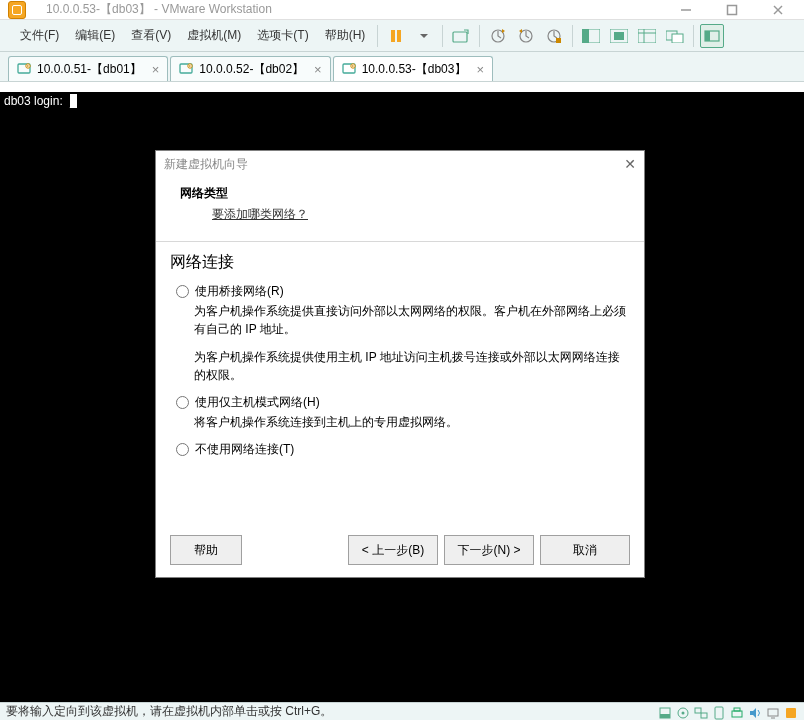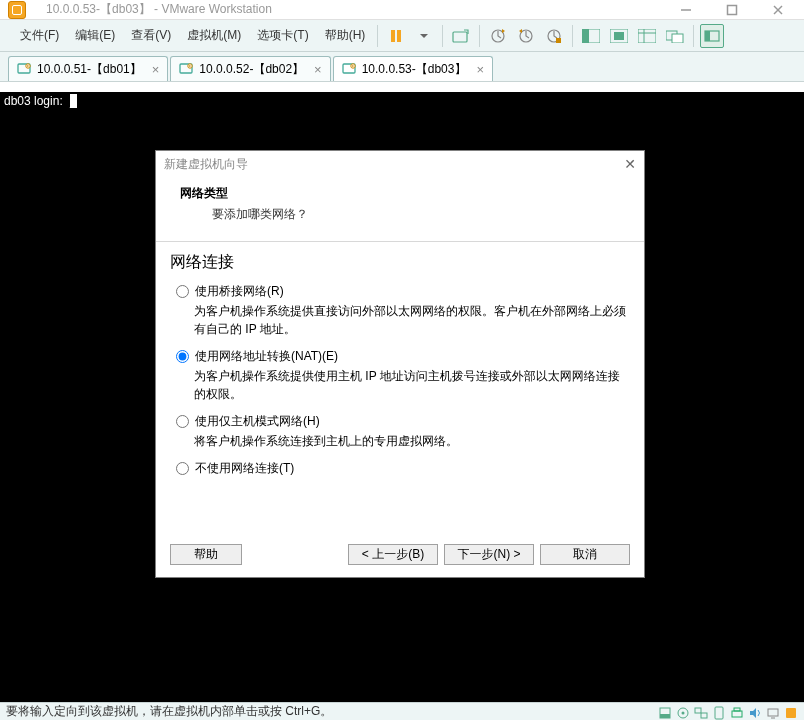--- a/index.html
+++ b/index.html
@@ -29,29 +29,29 @@
 
 
 .terminal { position: absolute; top: 92px; left: 0; right: 0; bottom: 18px; background: #000; color: #fff; font-family: Consolas, monospace; font-size: 12px; padding: 2px 4px; }
 
 
 .dialog { position: absolute; left: 155px; top: 150px; width: 490px; height: 428px; background: #fff; border: 1px solid #808080; box-shadow: 2px 2px 8px rgba(0,0,0,0.3); }
 .dlg-title { height: 26px; display: flex; align-items: center; padding: 0 8px; color: #888; }
 .dlg-title .dlg-close { margin-left: auto; color: #666; font-size: 14px; cursor: default; }
 .dlg-header { padding: 8px 24px 18px 24px; border-bottom: 1px solid #d8d8d8; }
 .dlg-header .h1 { font-weight: bold; font-size: 12px; color: #000; margin-bottom: 4px; }
-.dlg-header .h2 { font-size: 12px; color: #333; margin-left: 32px; }
+.dlg-header .h2 { font-size: 12px; color: #333; margin-left: 32px; text-decoration: underline; }
 .dlg-body { padding: 10px 14px; }
 .dlg-body .section-label { font-size: 16px; color: #000; margin-bottom: 8px; }
 .radio-row { display: flex; align-items: flex-start; margin: 10px 0 2px 6px; }
 .radio-row input { margin-top: 2px; margin-right: 6px; }
 .radio-row label { font-size: 12px; color: #000; }
 .radio-desc { font-size: 12px; color: #000; margin: 2px 0 10px 24px; line-height: 1.5; }
 .dlg-footer { position: absolute; bottom: 12px; left: 14px; right: 14px; display: flex; align-items: center; }
-.dlg-footer .btn { height: 21px; border: 1px solid #a0a0a0; background: #efefef; padding: 0 0; font-size: 12px; display: flex; align-items: center; justify-content: center; cursor: default; }
+.dlg-footer .btn { height: 30px; border: 1px solid #a0a0a0; background: #efefef; padding: 0 0; font-size: 12px; display: flex; align-items: center; justify-content: center; cursor: default; }
 .dlg-footer .spacer { flex: 1; }
 .dlg-footer .btn + .btn { margin-left: 6px; }
 .btn-help { width: 72px; }
 .btn-wide { width: 90px; }
 
 
 .statusbar { position: absolute; bottom: 0; left: 0; right: 0; height: 18px; background: #edf5f5; border-top: 1px solid #c8d4d4; display: flex; align-items: flex-end; padding: 0 6px; font-size: 12px; color: #333; }
 .statusbar .status-right { margin-left: auto; display: flex; gap: 3px; align-items: center; }
 .statusbar .sico { width: 15px; height: 15px; display: flex; align-items: center; justify-content: center; }
 </style>
@@ -211,24 +211,20 @@
   </div>
   <div class="dlg-body">
     <div class="section-label">网络连接</div>
 
     <div class="radio-row">
       <input type="radio" name="net" style="">
       <label>使用桥接网络(R)</label>
     </div>
     <div class="radio-desc">为客户机操作系统提供直接访问外部以太网网络的权限。客户机在外部网络上必须有自己的 IP 地址。</div>
 
-    <div class="radio-row">
-      <input type="radio" name="net" checked="" style="">
-      <label>使用网络地址转换(NAT)(E)</label>
-    </div>
     <div class="radio-desc">为客户机操作系统提供使用主机 IP 地址访问主机拨号连接或外部以太网网络连接的权限。</div>
 
     <div class="radio-row">
       <input type="radio" name="net" style="">
       <label>使用仅主机模式网络(H)</label>
     </div>
     <div class="radio-desc">将客户机操作系统连接到主机上的专用虚拟网络。</div>
 
     <div class="radio-row">
       <input type="radio" name="net" style="">

